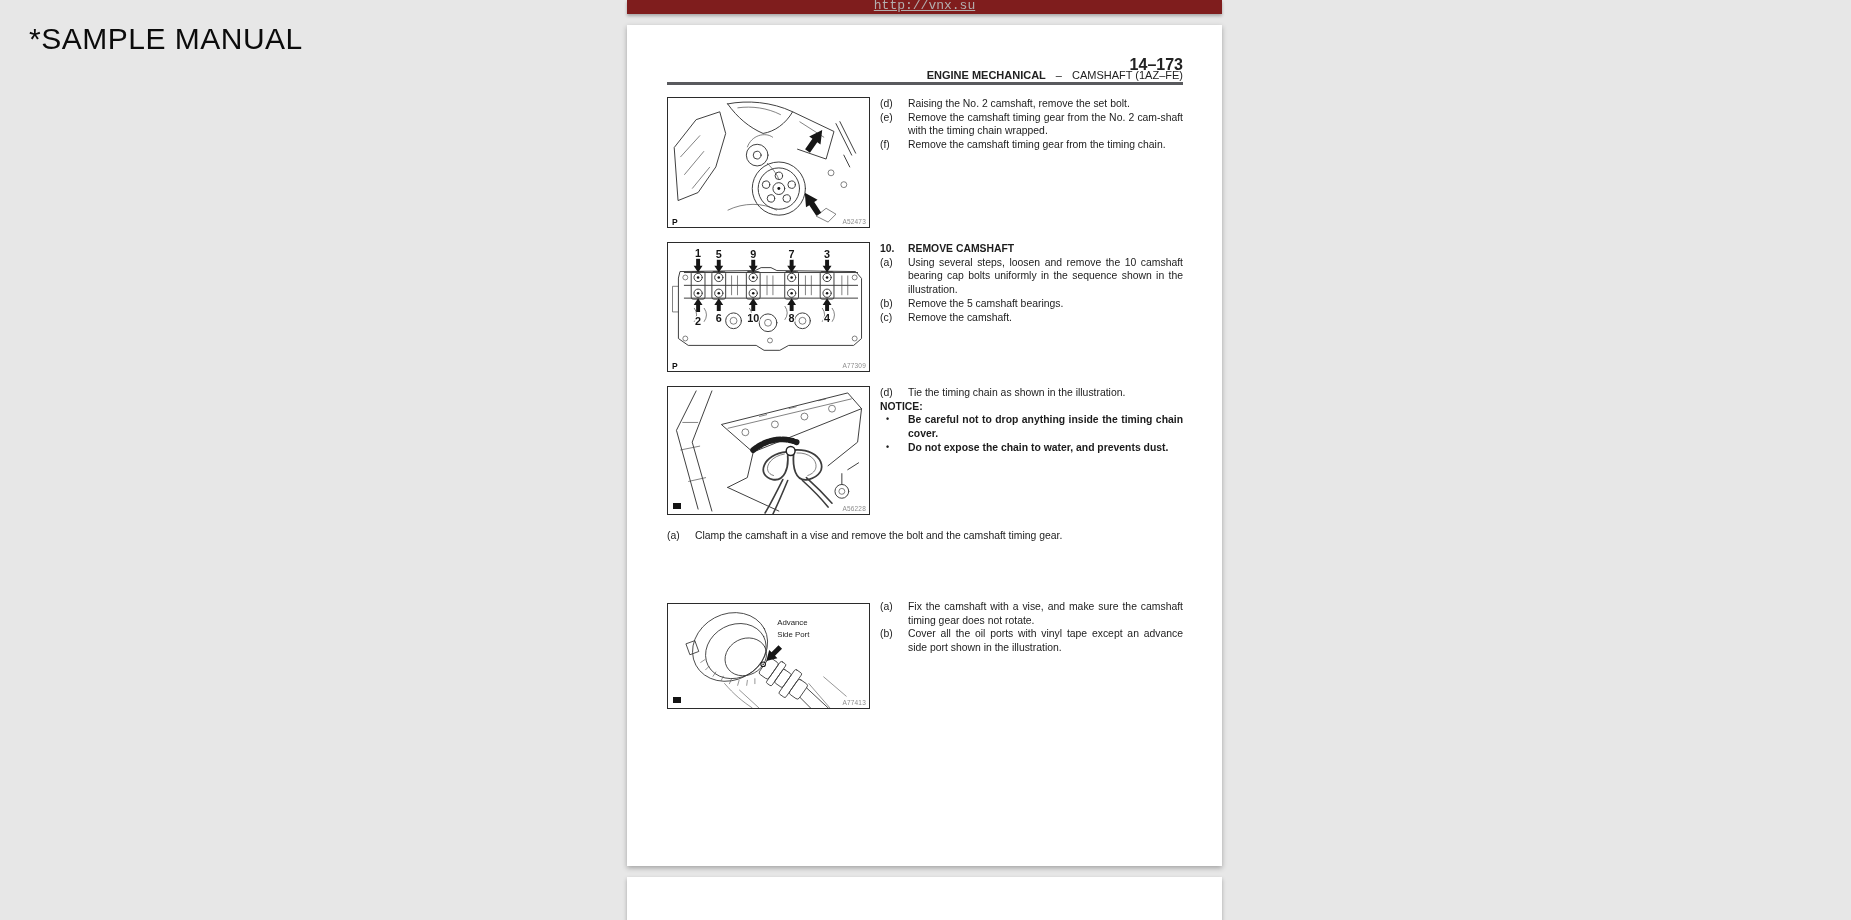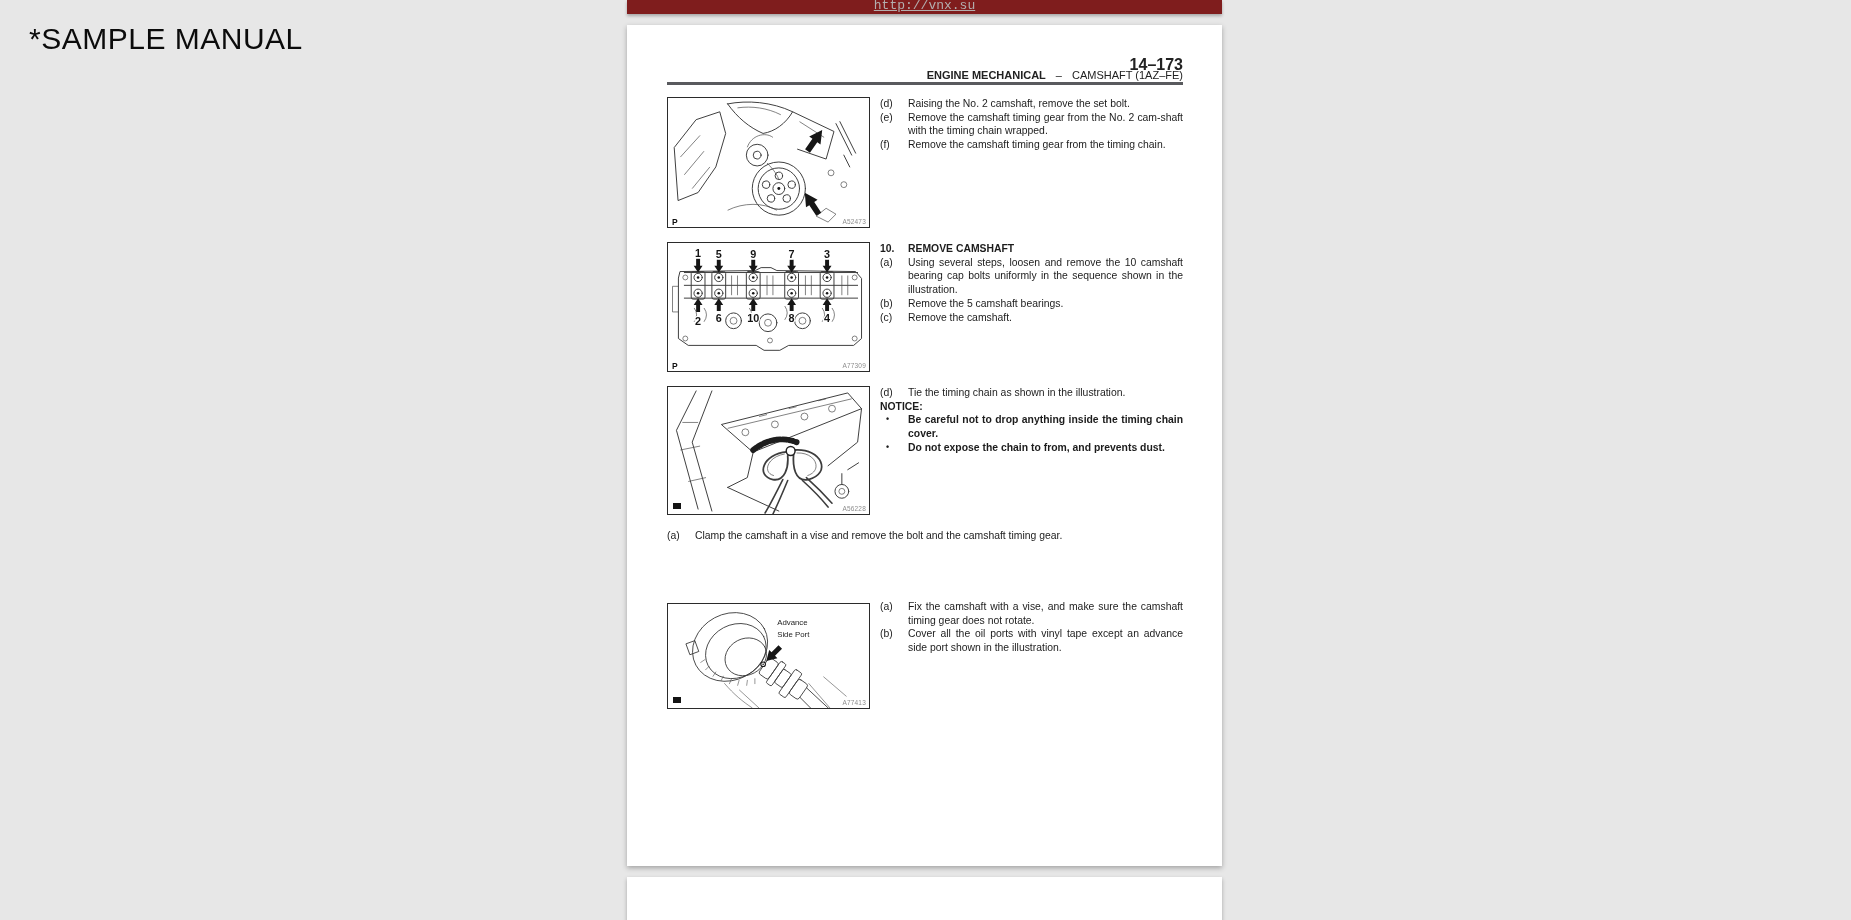--- a/index.html
+++ b/index.html
@@ -317,21 +317,21 @@
       <span class="lbl">(d)</span>
       <span class="txt" style="text-align:left;">Tie the timing chain as shown in the illustration.</span>
     </div>
     <div class="notice-label">NOTICE:</div>
     <div class="bullet">
       <span class="dot">•</span>
       <span class="txt">Be careful not to drop anything inside the timing chain cover.</span>
     </div>
     <div class="bullet">
       <span class="dot">•</span>
-      <span class="txt">Do not expose the chain to from, and prevents dust.</span>
+      <span class="txt">Do not expose the chain to water, and prevents dust.</span>
     </div>
   </div>
 
   <div class="tblock full" style="top:504px;">
     <div class="item">
       <span class="lbl">(a)</span>
       <span class="txt" style="text-align:left;">Clamp the camshaft in a vise and remove the bolt and the camshaft timing gear.</span>
     </div>
   </div>
 

